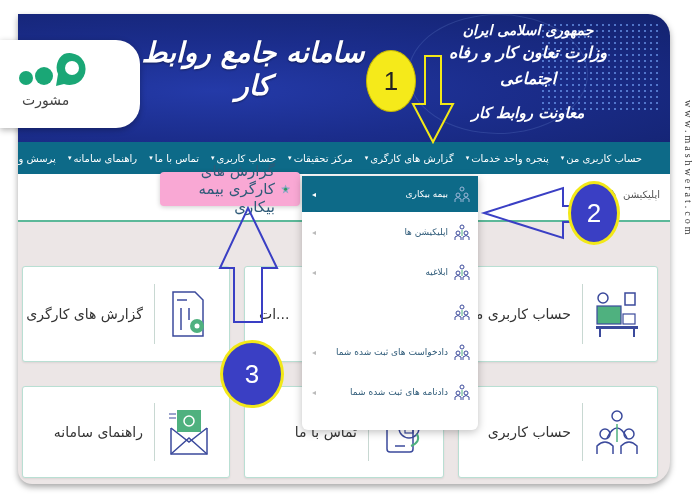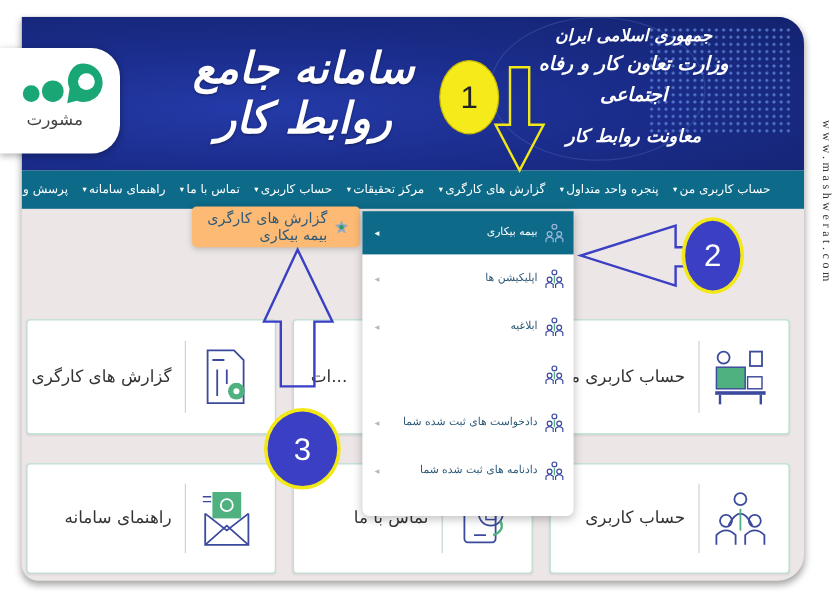--- a/index.html
+++ b/index.html
@@ -21,21 +21,21 @@
     position: absolute; right: 10px; top: 8px; width: 120px; height: 90px;
     background-image: radial-gradient(rgba(120,170,255,0.6) 1px, transparent 1.5px);
     background-size: 6px 6px;
   }
   .banner .star-pattern {
     position: absolute; left: 390px; top: 0; width: 180px; height: 120px;
     border-radius: 50%; border: 1px solid rgba(140,170,240,0.18);
   }
   .site-title {
     position: absolute; left: 105px; top: 22px; width: 260px; text-align: center;
-    color: #ffffff; font-family: "DejaVu Serif", serif; font-size: 36px; font-style: italic; font-weight: bold;
+    color: #ffffff; font-family: "DejaVu Serif", serif; font-size: 28px; font-style: italic; font-weight: bold;
     direction: rtl; text-shadow: 0 1px 2px rgba(0,0,0,0.4);
   }
   .gov-block {
     position: absolute; left: 420px; top: 6px; width: 180px; text-align: center; direction: rtl;
     color: #ffffff; font-family: "DejaVu Serif", serif; font-style: italic; font-weight: bold;
   }
   .gov-block .l1 { font-size: 14px; line-height: 20px; }
   .gov-block .l2 { font-size: 16px; line-height: 26px; }
   .gov-block .l3 { font-size: 15px; line-height: 30px; margin-top: 6px; }
 
@@ -76,36 +76,36 @@
     direction: rtl; font-size: 9px; color: #2e5a78;
   }
   .dd-item { position: relative; height: 40px; display: flex; align-items: center; padding-right: 8px; cursor: pointer; }
   .dd-item.active { background: #0d6a88; color: #fff; height: 36px; }
   .dd-item .dd-ic { width: 16px; height: 16px; margin-left: 6px; }
   .dd-item .dd-arrow { position: absolute; left: 10px; font-size: 8px; color: #bbb; }
   .dd-item.active .dd-arrow { color: #fff; }
 
   .submenu {
     position: absolute; left: 142px; top: 158px; width: 140px; height: 34px;
-    background: #fdba74; border-radius: 4px; box-shadow: 0 1px 5px rgba(0,0,0,0.2);
-    direction: rtl; display: flex; align-items: center; padding-right: 10px; font-size: 12px; color: #2e5a78; cursor: pointer; justify-content: center;
+    background: #f9a8d4; border-radius: 4px; box-shadow: 0 1px 5px rgba(0,0,0,0.2);
+    direction: rtl; display: flex; align-items: center; padding-right: 10px; font-size: 15px; color: #2e5a78; cursor: pointer; justify-content: center;
   }
   .submenu .sm-ic { width: 16px; height: 16px; margin-left: 6px; }
 
   
   .badge {
     position: absolute; border-radius: 50%; display: flex; align-items: center; justify-content: center;
     font-family: "Liberation Sans", sans-serif; font-size: 26px;
   }
   .badge.yellow { background: #f5ea1a; color: #222; border: 1px solid #c7b800; }
   .badge.blue { background: #3a3fc4; color: #fff; border: 3px solid #f2e818; }
 
   
   .brand-card {
-    position: absolute; left: 0; top: 40px; width: 100px; height: 88px;
+    position: absolute; left: 0; top: 40px; width: 140px; height: 88px;
     background: #ffffff; border-radius: 0 24px 24px 0; box-shadow: 0 2px 6px rgba(0,0,0,0.3);
   }
   .brand-text { position: absolute; left: 22px; top: 52px; font-size: 14px; color: #444; direction: rtl; }
 
   .watermark {
     position: absolute; left: 680px; top: 100px; width: 14px; height: 210px;
     writing-mode: vertical-rl; font-family: "Liberation Serif", serif; font-size: 10px; letter-spacing: 3px; color: #333;
   }
 </style>
 </head>
@@ -127,21 +127,21 @@
     </div>
 
     <div class="navbar">
       <div class="nav-logo"></div>
       <div class="nav-sep"></div>
       <div class="nav-item">
           <span>حساب کاربری من</span>
           <span class="caret">▾</span>
         </div>
       <div class="nav-item">
-          <span>پنجره واحد متداول</span>
+          <span>پنجره واحد خدمات</span>
           <span class="caret">▾</span>
         </div>
       <div class="nav-item">
           <span>گزارش های کارگری</span>
           <span class="caret">▾</span>
         </div>
       <div class="nav-item">
           <span>مرکز تحقیقات</span>
           <span class="caret">▾</span>
         </div>
@@ -156,20 +156,27 @@
       <div class="nav-item">
           <span>راهنمای سامانه</span>
           <span class="caret">▾</span>
         </div>
       <div class="nav-item">
           <span>پرسش و پاسخ های متداول</span>
         </div>
 
     </div>
 
+    <div class="breadcrumb-bar">
+      <div class="breadcrumb">
+        <span>اپلیکیشن</span>
+        <span class="chev">❮</span>
+        <span>ها</span>
+      </div>
+    </div>
 
     <div class="card" style="left:440px; top:252px; width:200px; height:96px;">
       <svg class="ic" viewBox="0 0 44 48">
         <circle cx="8" cy="8" r="5" fill="none" stroke="#3b4a9c" stroke-width="1.5"></circle>
         <rect x="30" y="3" width="10" height="12" fill="none" stroke="#3b4a9c" stroke-width="1.5"></rect>
         <rect x="2" y="16" width="24" height="18" fill="#4fb17f" stroke="#3b4a9c" stroke-width="1.2"></rect>
         <rect x="28" y="24" width="12" height="10" fill="none" stroke="#3b4a9c" stroke-width="1.2"></rect>
         <rect x="1" y="36" width="42" height="3" fill="#3b4a9c"></rect>
         <rect x="4" y="39" width="2" height="8" fill="#3b4a9c"></rect>
           <rect x="38" y="39" width="2" height="8" fill="#3b4a9c"></rect>

